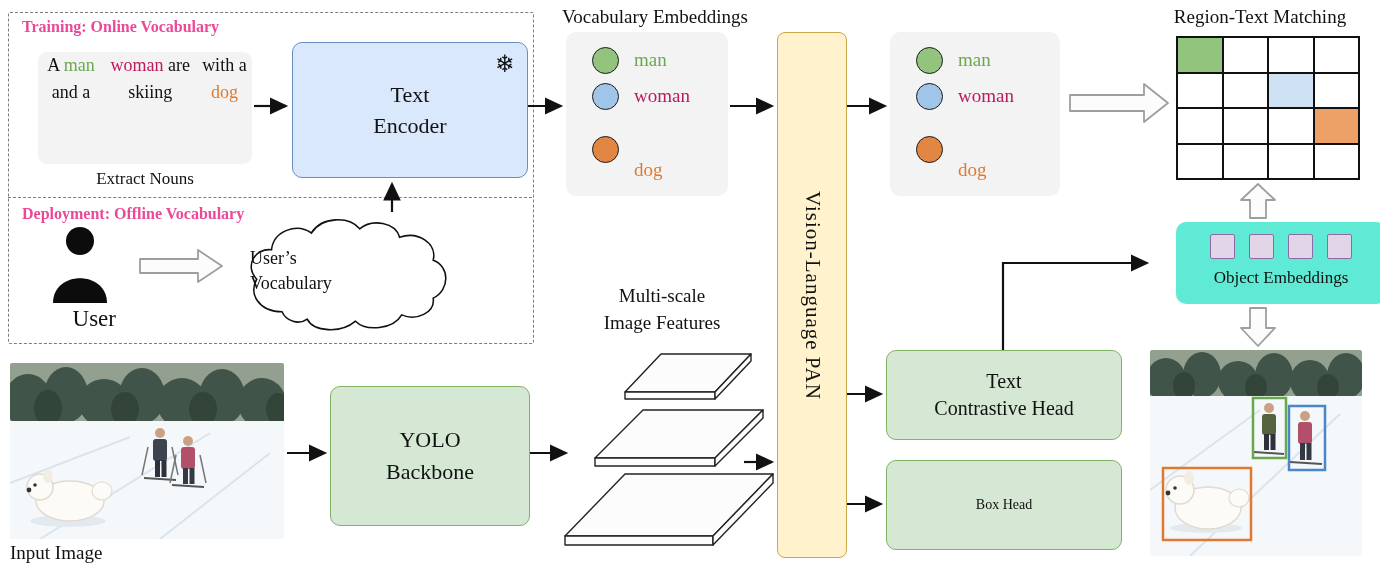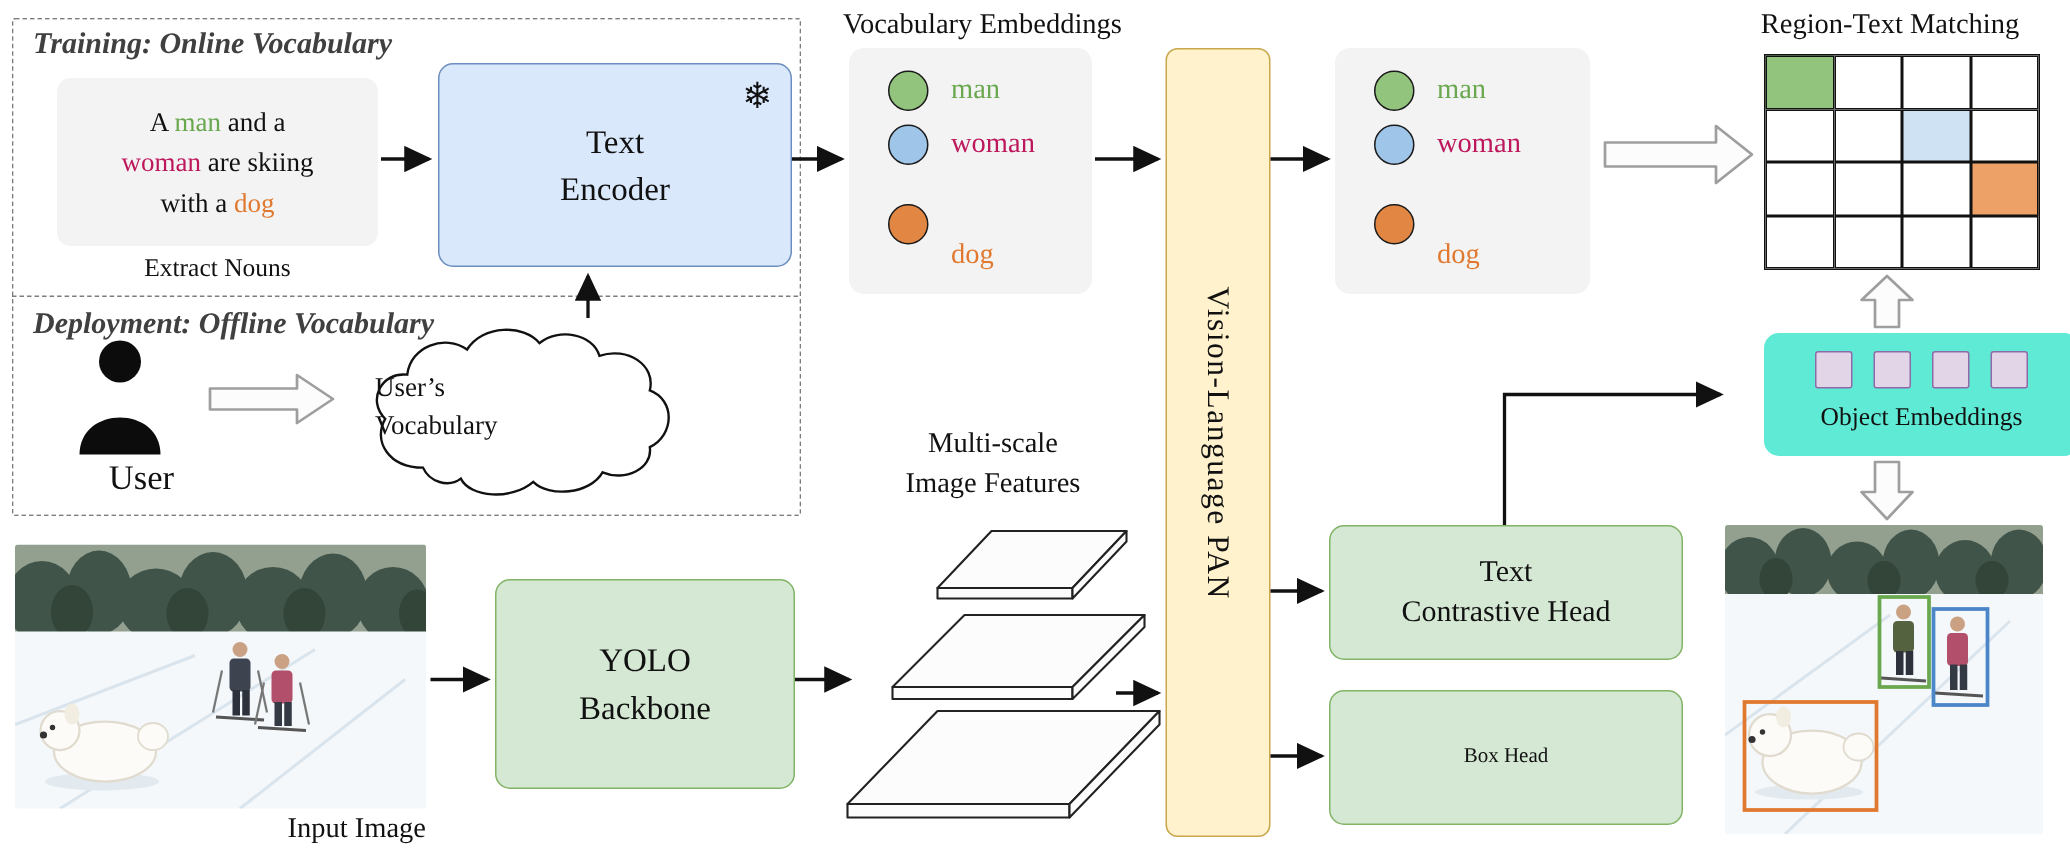--- a/index.html
+++ b/index.html
@@ -5,24 +5,24 @@
   html,body{margin:0;padding:0;background:#ffffff;}
   #canvas{
     position:relative;width:1380px;height:566px;background:#ffffff;overflow:hidden;
     font-family:"Liberation Serif","DejaVu Serif",serif;color:#111;
   }
   .abs{position:absolute;}
 
   
   .dashed-box{left:8px;top:12px;width:524px;height:330px;border:1.6px dashed #7d7d7d;border-radius:2px;}
   .dashed-divider{left:8px;top:197px;width:524px;height:0;border-top:1.6px dashed #7d7d7d;}
-  .section-hdr{font-size:20px;font-weight:700;font-style:italic;color:#404040;white-space:nowrap;}
+  .section-hdr{font-size:16px;font-weight:700;color:#ec4899;white-space:nowrap;}
 
   .sentence-box{left:38px;top:52px;width:214px;height:112px;background:#f3f3f3;border-radius:9px;
-    display:flex;flex-direction:column;justify-content:center;text-align:center;
+    display:flex;flex-direction:row;justify-content:center;text-align:center;
     font-size:18px;line-height:27px;}
   .c-man{color:#6aa84f;}
   .c-woman{color:#be185d;}
   .c-dog{color:#e0792f;margin-top:41px;}
   .extract-label{left:38px;top:169px;width:214px;text-align:center;font-size:17px;}
 
   .user-label{left:44px;top:306px;width:72px;text-align:right;font-size:23px;}
   .cloud-label{left:250px;top:246px;width:184px;text-align:left;font-size:18px;line-height:25px;}
 
   .node{border-radius:10px;display:flex;flex-direction:column;align-items:center;justify-content:center;text-align:center;}
@@ -54,21 +54,21 @@
 
   .rtm-grid{left:1176px;top:36px;width:182px;height:142px;display:grid;border:1.5px solid #111;background:#fff;}
   .rtm-cell{border:1px solid #111;background:#fff;}
 
   .objemb-box{left:1176px;top:222px;width:210px;height:82px;background:#5eead4;border-radius:10px;}
   .obj-squares{display:flex;justify-content:center;gap:14px;margin-top:12px;}
   .obj-square{width:23px;height:23px;background:#e1d5e7;border:1.8px solid #8e6ba8;border-radius:2px;}
   .objemb-label{text-align:center;font-size:17px;margin-top:9px;}
 
   .ms-label{left:572px;top:282px;width:180px;text-align:center;font-size:19px;line-height:27px;}
-  .input-label{left:10px;top:542px;width:274px;text-align:right;font-size:19px;}
+  .input-label{left:10px;top:542px;width:274px;text-align:left;font-size:19px;}
 
   .photo{border-radius:2px;}
   svg{display:block;}
 </style>
 </head>
 <body>
 
 <div id="canvas">
 
   <div class="abs dashed-box"></div>

